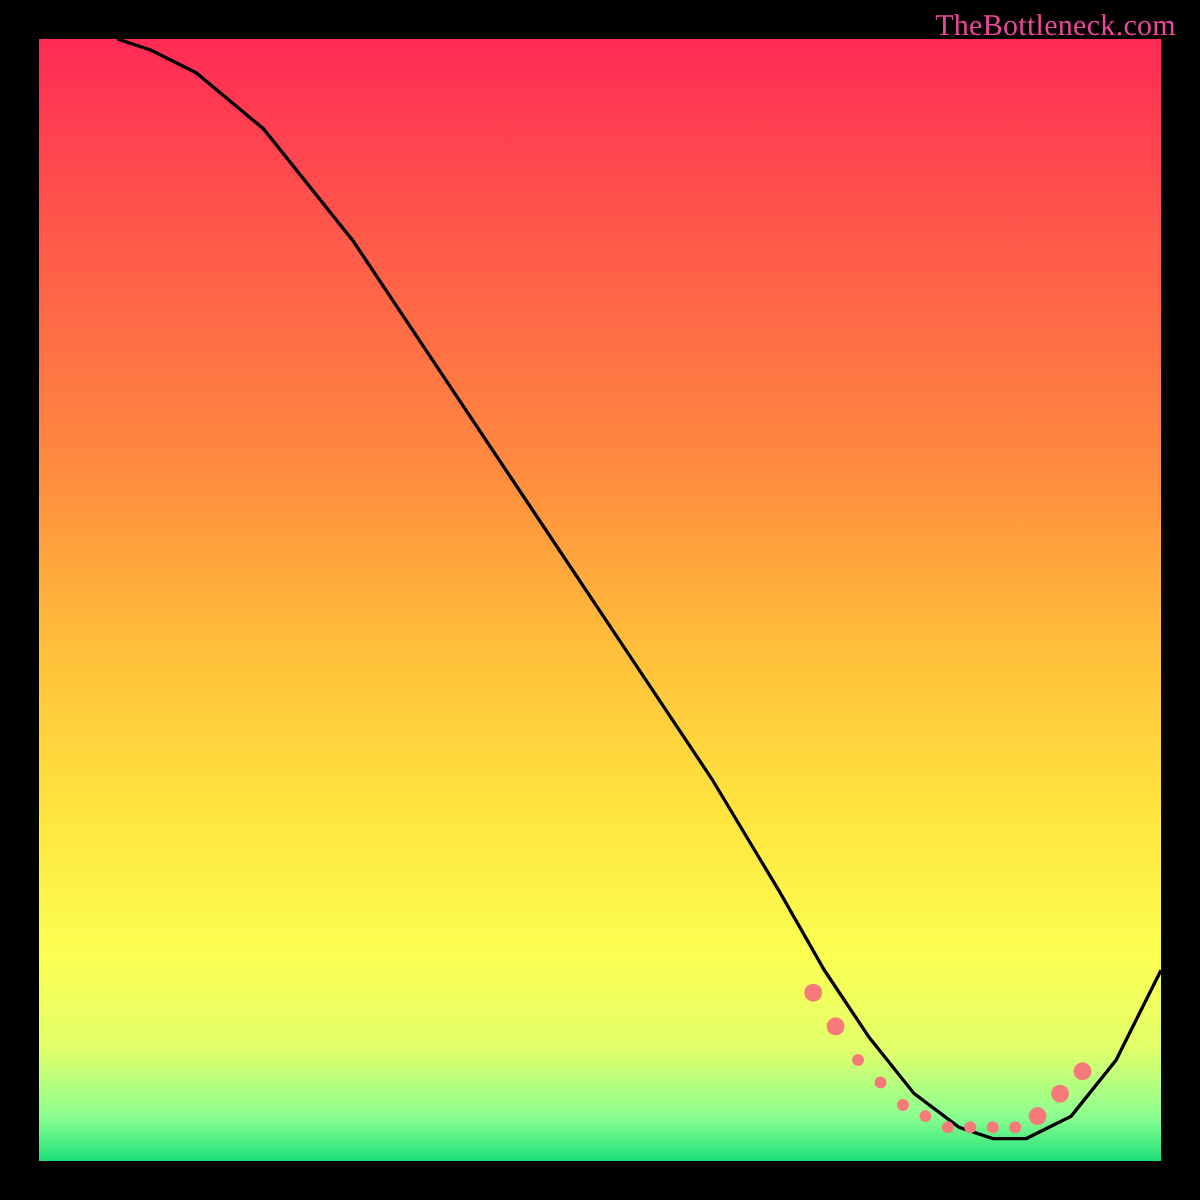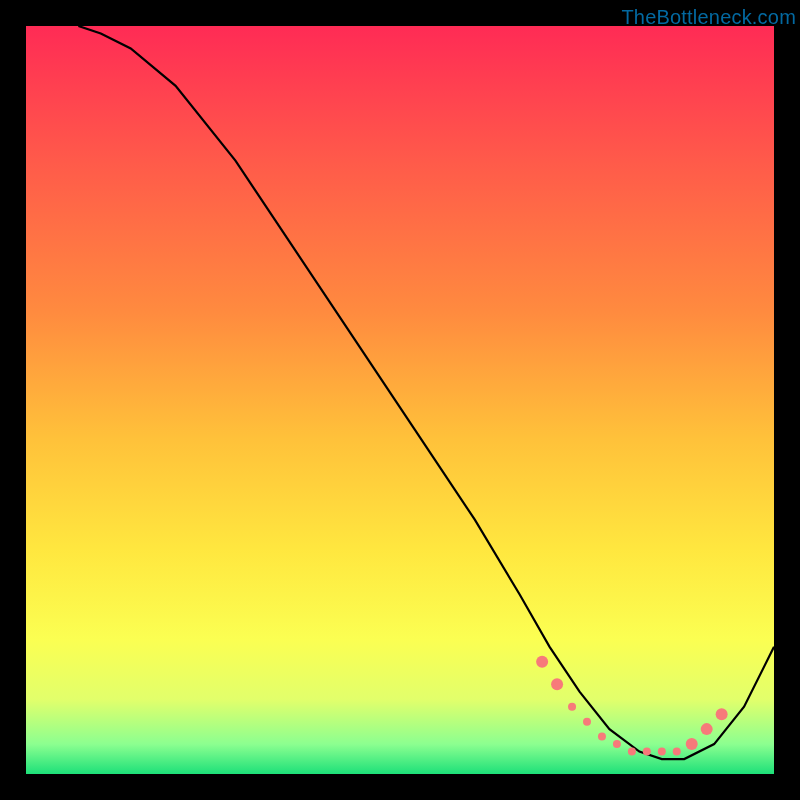--- a/index.html
+++ b/index.html
@@ -7,26 +7,27 @@
     padding: 0;
     background: #000;
     width: 800px;
     height: 800px;
     position: relative;
     font-family: Arial, Helvetica, sans-serif;
   }
   .watermark {
     position: absolute;
     top: 6px;
-    right: 4px;
-    color: #0369a1;
+    right: 16px;
+    color: #ec4899;
     font-size: 20px;
     font-weight: 500;
     z-index: 10;
     letter-spacing: 0.2px;
+    font-family: Liberation Serif, serif;
   }
   .chart-wrap {
     position: absolute;
     left: 26px;
     top: 26px;
     width: 748px;
     height: 748px;
     background: #000;
   }
   svg {

